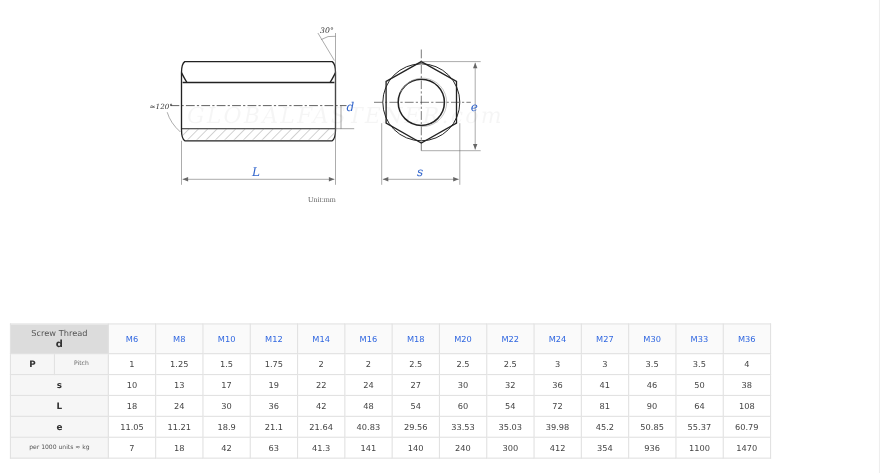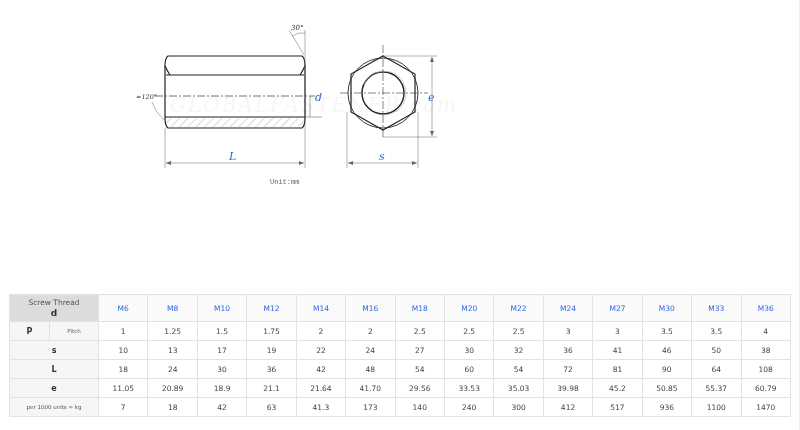--- a/index.html
+++ b/index.html
@@ -1,23 +1,23 @@
 <!DOCTYPE html>
 <html><head>
 <meta charset="utf-8">
 <style>
   html, body { margin: 0; padding: 0; background: #ffffff; }
   body { width: 800px; height: 430px; position: relative; overflow: hidden;
          font-family: "DejaVu Sans", sans-serif; }
   .drawing { position: absolute; left: 0; top: 0; width: 800px; height: 200px; }
-  .unit { position: absolute; left: 270px; top: 178px; font-size: 7px; color: #666;
-          font-family: Liberation Mono, monospace; }
+  .unit { position: absolute; left: 280px; top: 178px; font-size: 7px; color: #666;
+          font-family: Liberation Serif, serif; }
   .rborder { position: absolute; right: 0; top: 0; width: 1px; height: 430px; background: #eee; }
   table.spec { position: absolute; left: 9px; top: 294px; border-collapse: collapse;
-               table-layout: fixed; width: 782px; }
+               table-layout: fixed; width: 692px; }
   table.spec td, table.spec th { border: 1px solid #e2e2e2; text-align: center; vertical-align: middle;
                font-size: 7.5px; color: #444; padding: 0; font-weight: normal; height: 18px; }
   table.spec thead th { height: 26px; background: #fafafa; }
   table.spec thead th.corner { background: #dcdcdc; color: #555; font-size: 7.5px; line-height: 10px; }
   table.spec thead th.corner b { font-size: 9px; color: #333; font-weight: bold; }
   table.spec thead th.size { color: #2f66e0; font-weight: normal; font-size: 7.5px; }
   table.spec td.lab { background: #f6f6f6; color: #333; font-weight: bold; font-size: 8px; }
   table.spec td.sub { background: #f6f6f6; color: #666; font-size: 5.5px; }
   table.spec td.lab.small { font-size: 5.5px; font-weight: normal; color: #555; }
   svg text { font-family: "DejaVu Serif", serif; }
@@ -184,46 +184,46 @@
       <td>54</td>
       <td>72</td>
       <td>81</td>
       <td>90</td>
       <td>64</td>
       <td>108</td>
     </tr>
     <tr>
       <td class="lab" colspan="2">e</td>
       <td>11.05</td>
-      <td>20.89</td>
+      <td>11.21</td>
       <td>18.9</td>
       <td>21.1</td>
       <td>21.64</td>
-      <td>41.70</td>
+      <td>40.83</td>
       <td>29.56</td>
       <td>33.53</td>
       <td>35.03</td>
       <td>39.98</td>
       <td>45.2</td>
       <td>50.85</td>
       <td>55.37</td>
       <td>60.79</td>
     </tr>
     <tr>
       <td class="lab small" colspan="2">per 1000 units ≈ kg</td>
       <td>7</td>
       <td>18</td>
       <td>42</td>
       <td>63</td>
       <td>41.3</td>
-      <td>173</td>
+      <td>141</td>
       <td>140</td>
       <td>240</td>
       <td>300</td>
       <td>412</td>
-      <td>517</td>
+      <td>354</td>
       <td>936</td>
       <td>1100</td>
       <td>1470</td>
     </tr>
   </tbody>
 </table>
 <div class="rborder"></div>
 
 </body></html>

